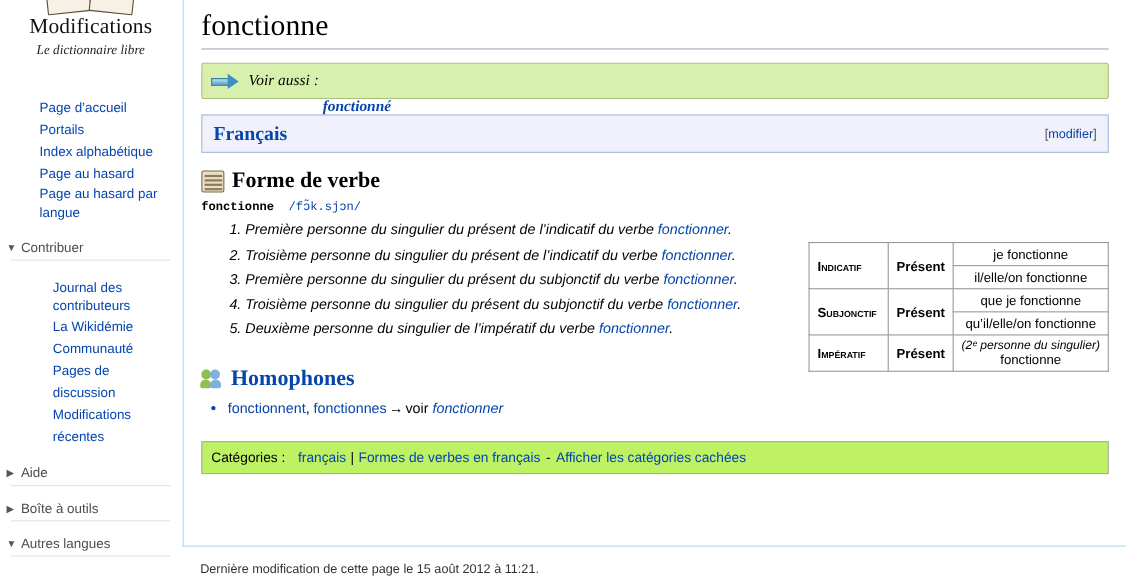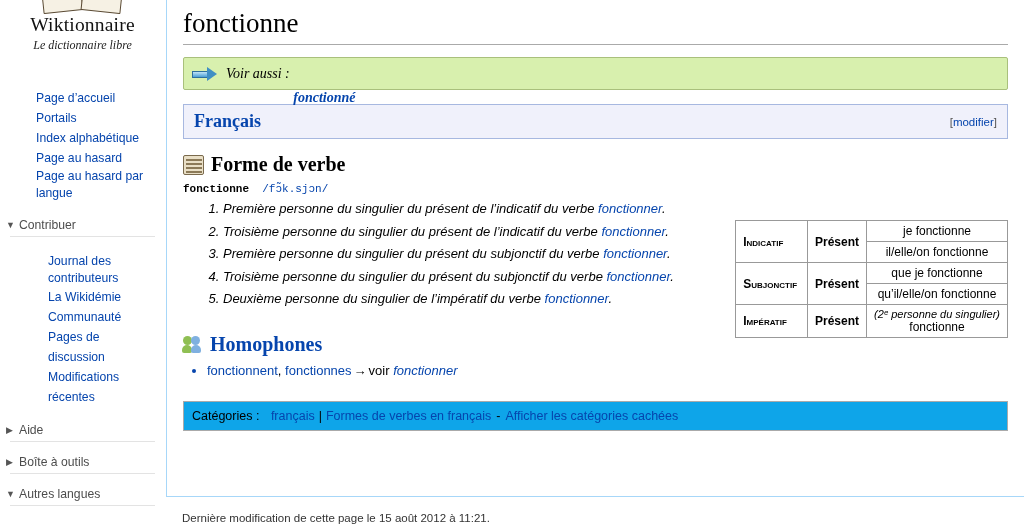--- a/index.html
+++ b/index.html
@@ -300,21 +300,21 @@
   ul.homo li { line-height: 16px; }
   ul.homo li::marker { color: #0645ad; }
   ul.homo .arrowto { padding: 0 2px; }
   ul.homo .voir { font-style: normal; }
   ul.homo a.ital { font-style: italic; }
 
   
   .catbar {
     margin-top: 22px;
     border: 1px solid #aaa;
-    background: #0ea5e9;
+    background: #bef264;
     padding: 5px 8px;
     font-size: 12.5px;
     line-height: 18px;
   }
   .catbar .sep { padding: 0 4px; color: #000; }
   .catbar .dash { padding: 0 5px; color: #000; }
   .catbar a { color: #0645ad; }
 
   
   #footer {
@@ -331,21 +331,21 @@
 <div id="page">
 
   <div id="sidebar">
 
     <div id="logo">
       <div class="bookart">
         <div class="bk" style="left:0px; top:20px; width:40px; height:30px; transform:rotate(-6deg);"></div>
         <div class="bk" style="left:40px; top:20px; width:40px; height:30px; transform:rotate(6deg);"></div>
 
       </div>
-      <div class="wikt-title">Wiktionnaire</div>
+      <div class="wikt-title">Modifications</div>
       <div class="wikt-sub">Le dictionnaire libre</div>
     </div>
 
     <div id="portal-main" class="navsection">
       <ul class="nav-list">
         <li>
             <a href="#">Page d’accueil</a>
           </li>
         <li>
             <a href="#">Portails</a>

